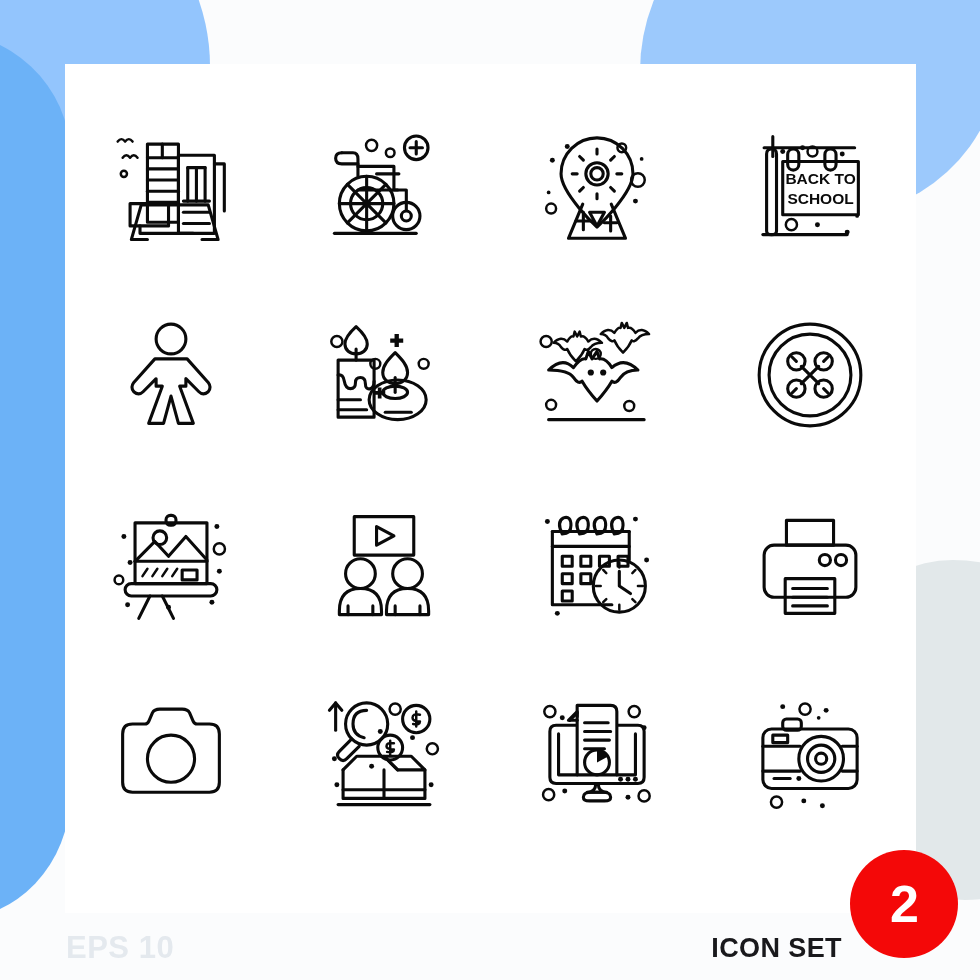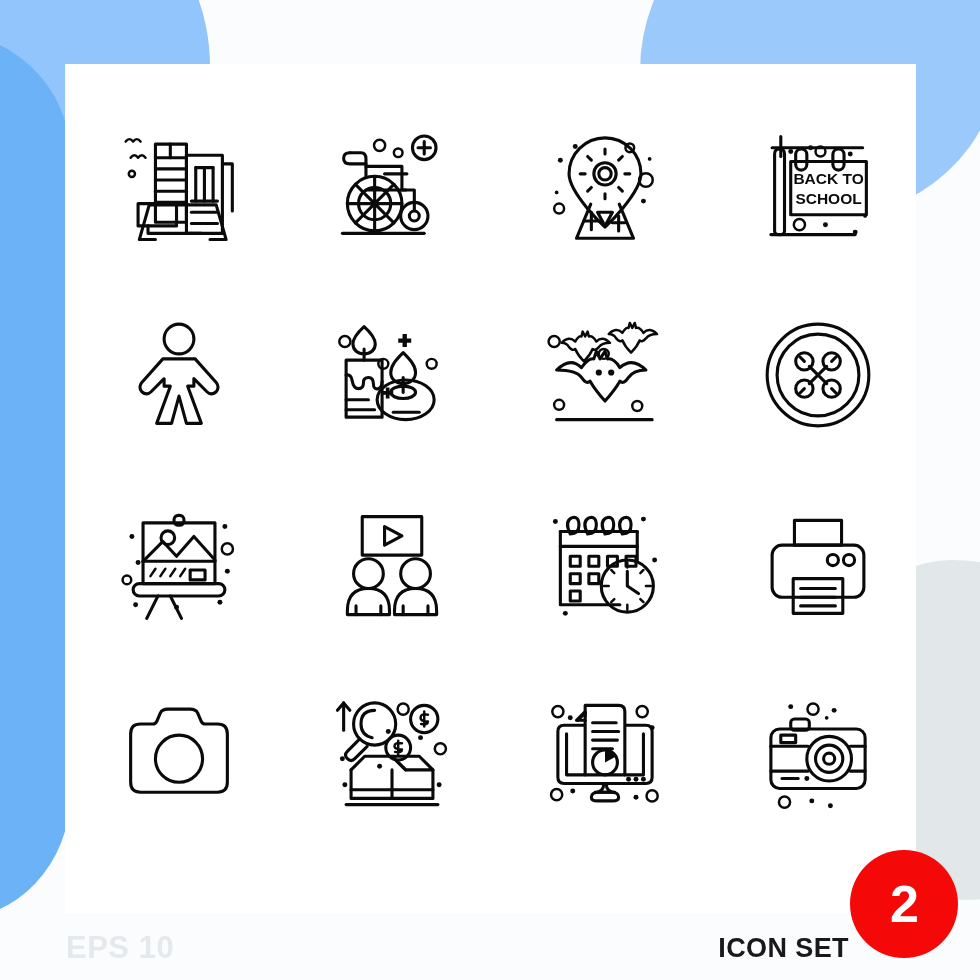--- a/index.html
+++ b/index.html
@@ -77,21 +77,20 @@
   
   .grid {
     position: absolute;
     left: 65px;
     top: 90px;
     width: 851px;
     height: 760px;
     display: grid;
     grid-template-columns: repeat(4, 1fr);
     grid-template-rows: repeat(4, 1fr);
-    margin-left: 8px;
   }
   .cell {
     display: flex;
     align-items: center;
     justify-content: center;
   }
   .cell svg {
     width: 124px;
     height: 124px;
     display: block;
@@ -134,21 +133,21 @@
     left: 66px;
     bottom: 14px;
     font-size: 31px;
     font-weight: bold;
     color: #e4e9ee;
     letter-spacing: 0.5px;
     white-space: nowrap;
   }
   .iconset {
     position: absolute;
-    right: 131px;
+    right: 138px;
     bottom: 16px;
     font-size: 27px;
     font-weight: bold;
     color: #19191c;
     letter-spacing: 0.4px;
     white-space: nowrap;
   }
   .badge {
     position: absolute;
     right: 22px;

